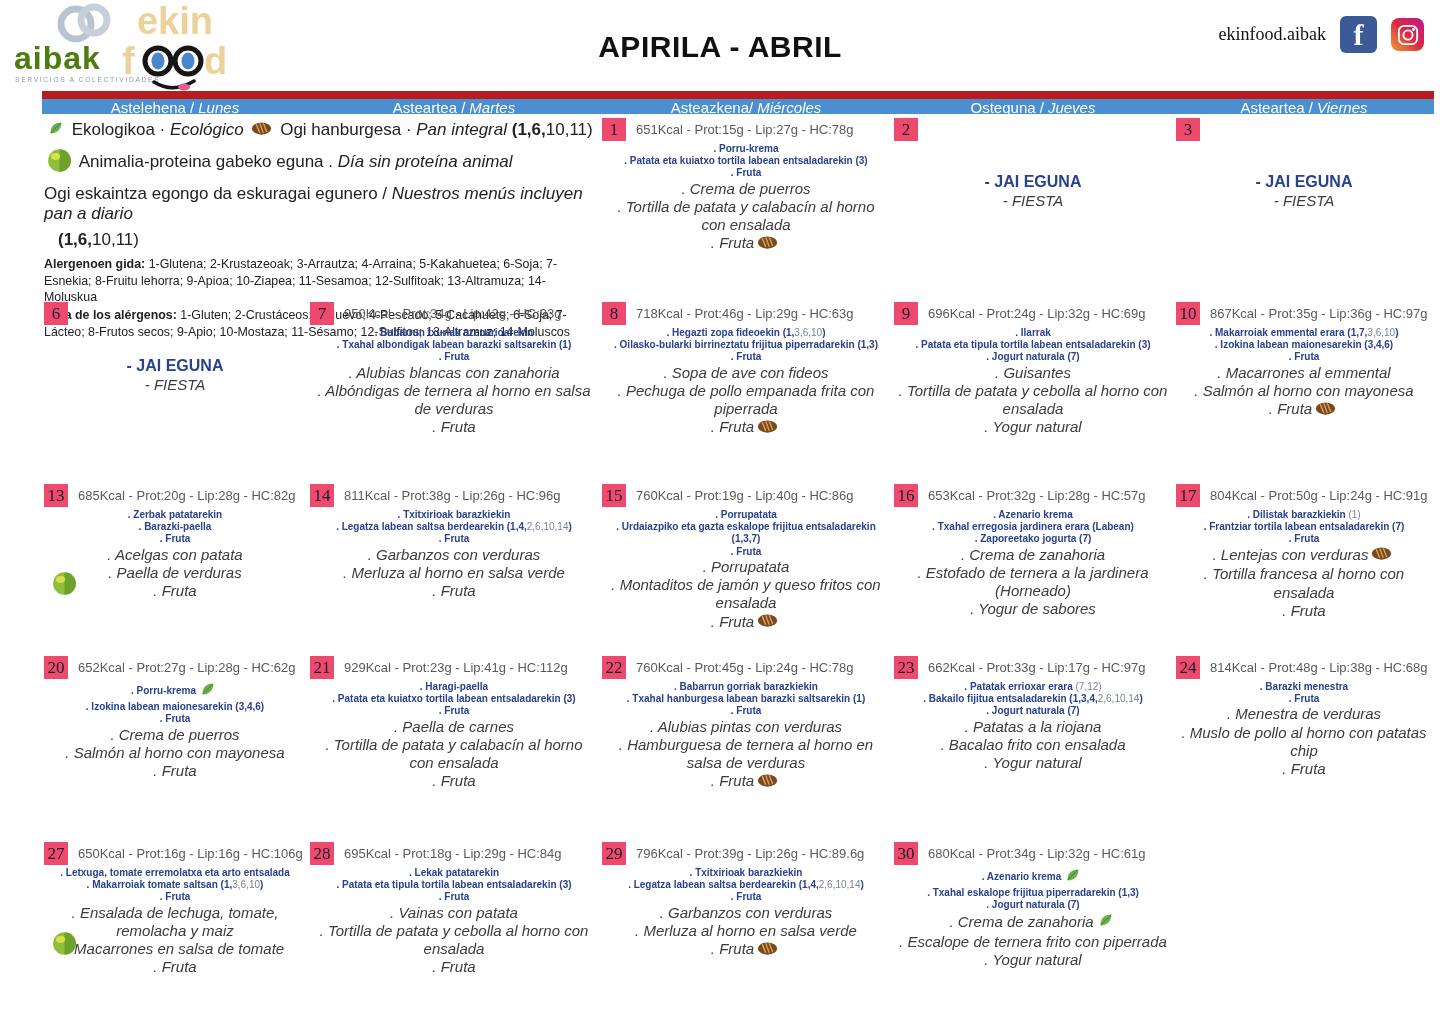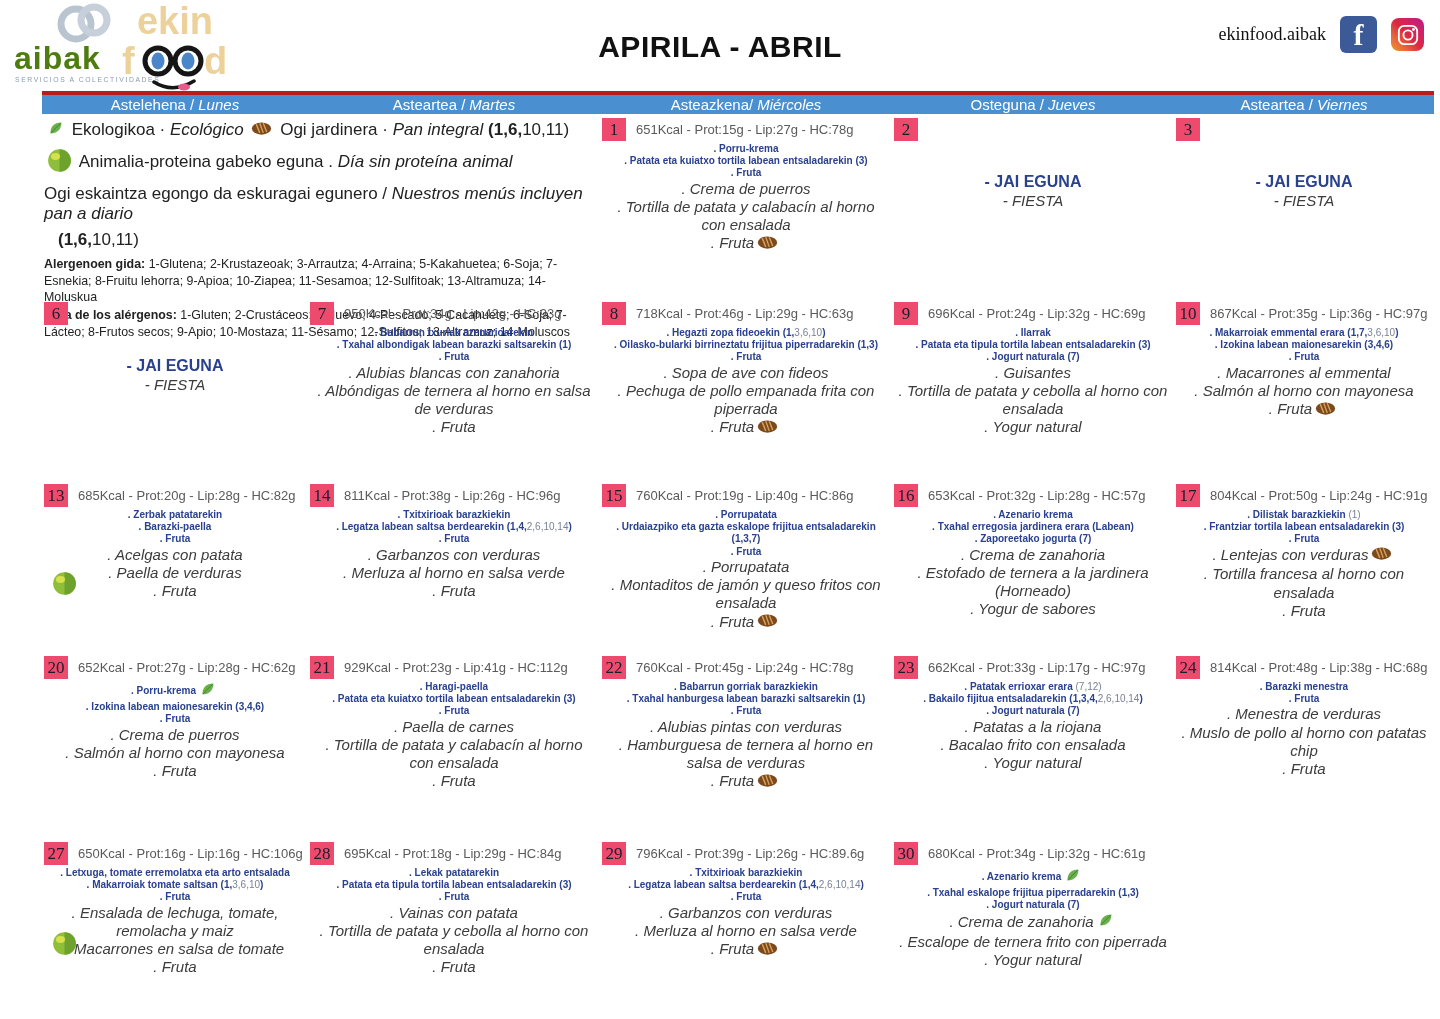--- a/index.html
+++ b/index.html
@@ -26,21 +26,21 @@
   .handle{font-family:"Liberation Serif",serif;font-size:18px;color:#111;}
   .fb{width:37px;height:37px;border-radius:6px;background:#3d5a98;color:#fff;
     display:flex;align-items:center;justify-content:center;
     font-family:"Liberation Serif",serif;font-weight:bold;font-size:30px;line-height:1;}
   .ig{width:33px;height:33px;border-radius:8px;
     background:linear-gradient(45deg,#f09433 0%,#e6683c 25%,#dc2743 50%,#cc2366 75%,#bc1888 100%);
     display:flex;align-items:center;justify-content:center;}
 
   
   .weekbar{position:absolute;left:42px;top:91px;width:1392px;height:23px;
-    background:var(--bar-blue);border-top:4px solid #b91c1c;
+    background:var(--bar-blue);border-top:8px solid #b91c1c;
     display:grid;grid-template-columns:266px 292px 292px 282px 260px;}
   .weekbar .wd{color:#fff;font-size:15px;display:flex;align-items:center;justify-content:center;gap:4px;}
   .weekbar .wd .es{font-style:italic;}
 
   
   .grid{position:absolute;left:42px;top:116px;width:1392px;
     display:grid;grid-template-columns:266px 292px 292px 282px 260px;
     grid-template-rows:184px 182px 172px 186px 175px;}
   .cell{position:relative;padding:2px 2px 0 2px;}
   .cellhead{display:flex;align-items:flex-start;min-height:24px;}
@@ -139,21 +139,21 @@
     </div>
 
   <div class="grid">
     <div class="legend">
         <div class="lrow lg"><span class="ic"><svg width="17" height="17" viewBox="0 0 20 20">
               <path d="M17 3 C8 3 4 8 4 16 C12 16 17 11 17 3 Z" fill="#6ab04c"></path>
               <path d="M5 15 C9 10 13 7 16 4" stroke="#3e7d32" stroke-width="1.1" fill="none"></path>
             </svg></span><span class=""> Ekologikoa · </span><span class="it ">Ecológico</span><span class="">  </span><span class="ic"><svg width="21" height="15" viewBox="0 0 24 16">
               <ellipse cx="12" cy="8" rx="11" ry="7" fill="#7a4a1d"></ellipse>
               <path d="M6 3 L10 13 M10 2 L14 13 M14 2 L18 12" stroke="#d9a05a" stroke-width="1.6" fill="none"></path>
-            </svg></span><span class=""> Ogi jardinera · </span><span class="it ">Pan integral</span><span class="">  </span><span class="b">(1,6,</span><span class="">10,11)</span></div>
+            </svg></span><span class=""> Ogi hanburgesa · </span><span class="it ">Pan integral</span><span class="">  </span><span class="b">(1,6,</span><span class="">10,11)</span></div>
         <div class="lrow lg"><span class="ic"><svg width="25" height="25" viewBox="0 0 22 22">
               <circle cx="11" cy="11" r="10" fill="#8fbe3a"></circle>
               <path d="M11 1 A10 10 0 0 1 21 11 A10 10 0 0 1 11 21 Z" fill="#6da32c"></path>
               <ellipse cx="7.5" cy="7.5" rx="4" ry="3" fill="#e3e84f" opacity="0.85"></ellipse>
             </svg></span><span class="">  Animalia-proteina gabeko eguna . </span><span class="it ">Día sin proteína animal</span></div>
         <div class="lrow lg"><span class="">Ogi eskaintza egongo da eskuragai egunero / </span><span class="it ">Nuestros menús incluyen pan a diario</span></div>
         <div class="lrow lg indent"><span class="b">(1,6,</span><span class="">10,11)</span></div>
         <div class="lrow sm"><span class="b">Alergenoen gida:</span><span class=""> 1-Glutena; 2-Krustazeoak; 3-Arrautza; 4-Arraina; 5-Kakahuetea; 6-Soja; 7- Esnekia; 8-Fruitu lehorra; 9-Apioa; 10-Ziapea; 11-Sesamoa; 12-Sulfitoak; 13-Altramuza; 14-Moluskua</span></div>
         <div class="lrow sm"><span class="b">Guía de los alérgenos:</span><span class=""> 1-Gluten; 2-Crustáceos; 3-Huevo; 4-Pescado; 5-Cacahuete; 6-Soja; 7-Lácteo; 8-Frutos secos; 9-Apio; 10-Mostaza; 11-Sésamo; 12-Sulfitos; 13-Altramuz; 14-Moluscos</span></div>
       </div>
@@ -327,21 +327,21 @@
           <div class="line es"><span class="">. Yogur de sabores</span></div>
         </div>
       </div>
       <div class="cell" style="grid-area: 3 / 5;">
         <div class="cellhead">
           <span class="badge">17</span>
           <span class="kcal">804Kcal - Prot:50g - Lip:24g - HC:91g</span>
         </div>
         <div class="menu">
           <div class="line eu"><span class="">. Dilistak barazkiekin </span><span class="gray ">(1)</span></div>
-          <div class="line eu"><span class="">. Frantziar tortila labean entsaladarekin (3)</span></div>
+          <div class="line eu"><span class="">. Frantziar tortila labean entsaladarekin (7)</span></div>
           <div class="line eu"><span class="">. Fruta</span></div>
           <div class="line es"><span class="">. Lentejas con verduras</span><span class="ic"><svg width="21" height="15" viewBox="0 0 24 16">
                 <ellipse cx="12" cy="8" rx="11" ry="7" fill="#7a4a1d"></ellipse>
                 <path d="M6 3 L10 13 M10 2 L14 13 M14 2 L18 12" stroke="#d9a05a" stroke-width="1.6" fill="none"></path>
               </svg></span></div>
           <div class="line es"><span class="">. Tortilla francesa al horno con ensalada</span></div>
           <div class="line es"><span class="">. Fruta</span></div>
         </div>
       </div>
       <div class="cell" style="grid-area: 4 / 1;">

